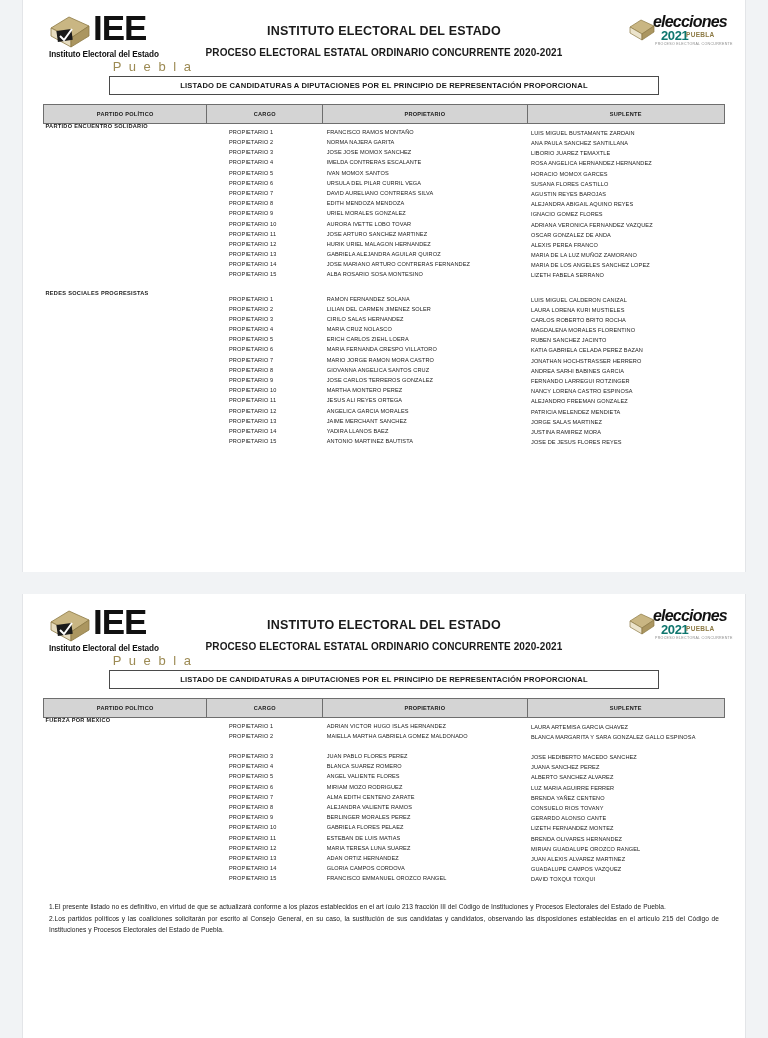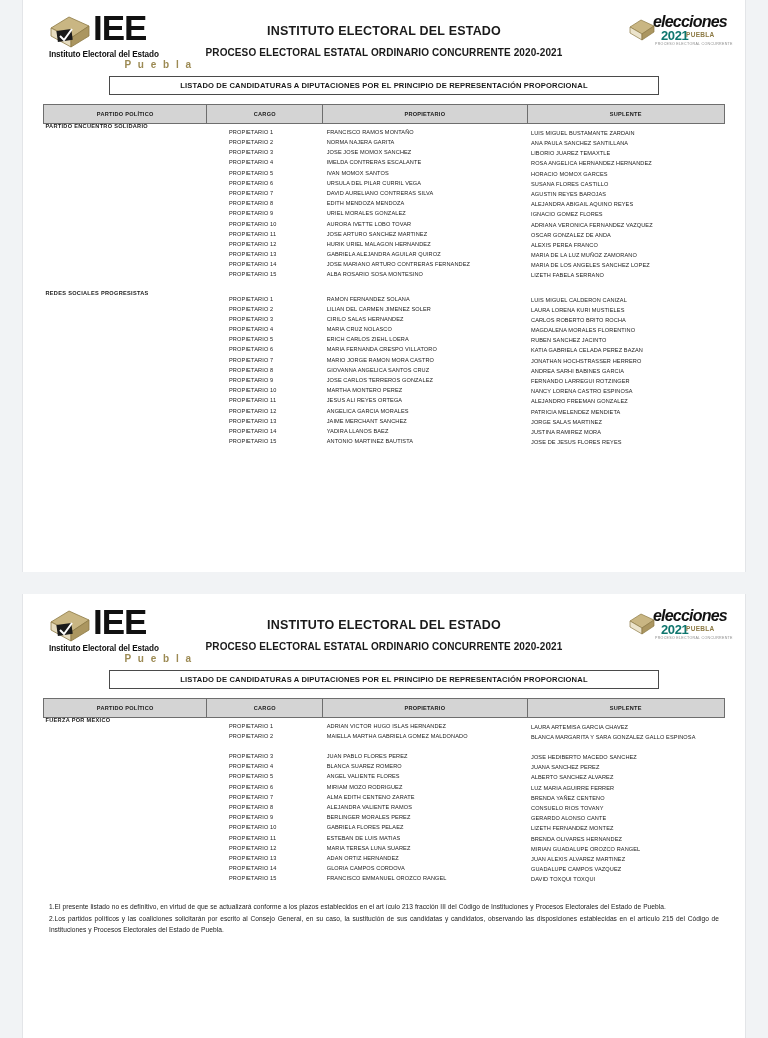--- a/index.html
+++ b/index.html
@@ -66,22 +66,22 @@
     font-size: 8.2px;
     font-weight: bold;
     color: #111;
     letter-spacing: -0.1px;
     white-space: nowrap;
   }
   .logo-iee .iee-sub2 {
     position: absolute;
     right: 6px;
     top: 45px;
-    font-size: 10px;
-    font-weight: bold;
+    font-size: 13px;
+    font-weight: normal;
     color: #9c8a53;
     letter-spacing: 2px;
   }
   .title-block {
     text-align: center;
     padding-top: 10px;
   }
   .doc-title {
     font-size: 12.5px;
     font-weight: bold;

